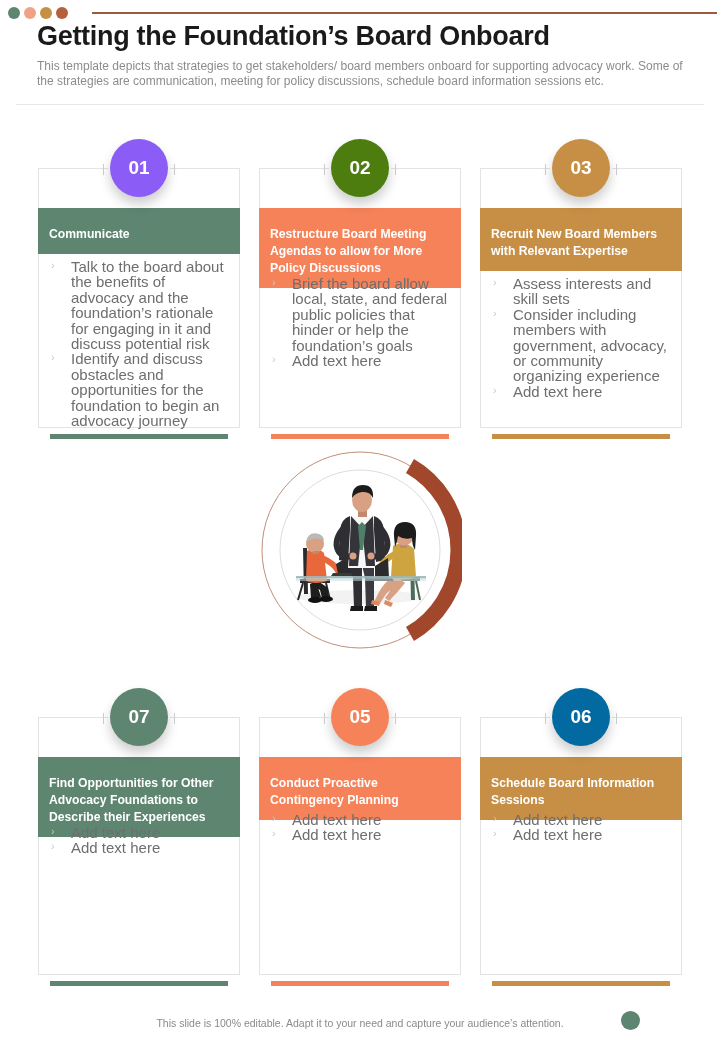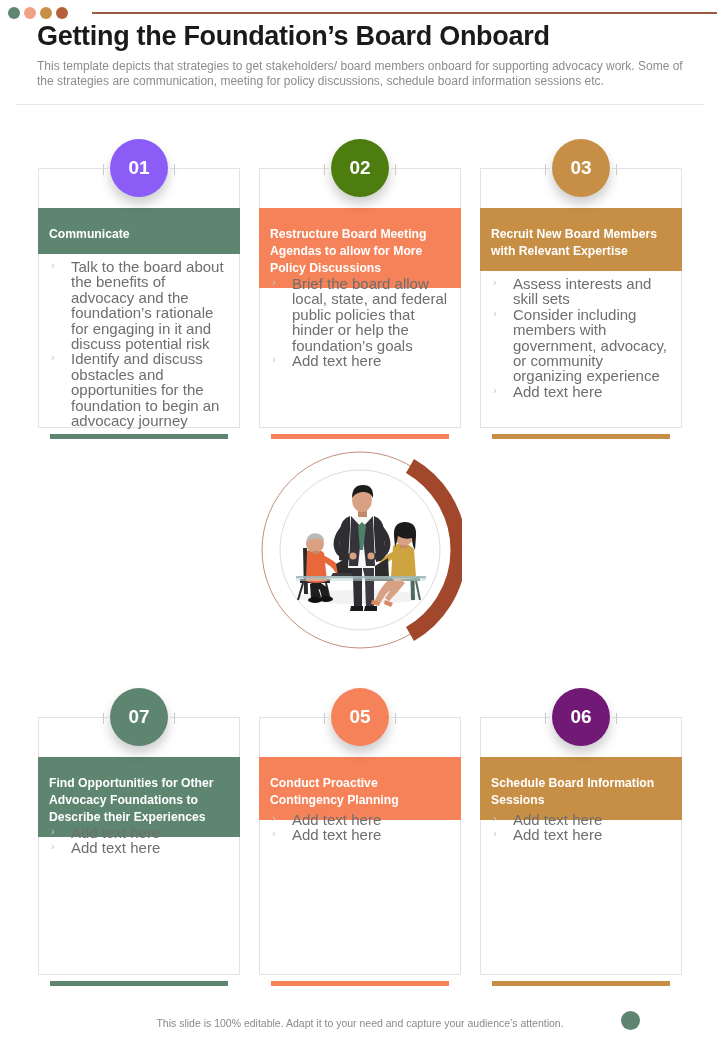--- a/index.html
+++ b/index.html
@@ -195,21 +195,21 @@
           </ul>
         </div>
         <div class="accent-bar" style="background: rgb(245, 130, 89); top: 264px;"></div>
       </div>
       <div class="card" style="left: 480px; top: 717px; height: 272px;">
         <div class="card-box" style="height: 258px;">
           <div class="border-gap"></div>
           <div class="tick l"></div>
           <div class="tick r"></div>
         </div>
-        <div class="num-circle" style="background: #701a75; top: -29px;">
+        <div class="num-circle" style="background: #0369a1; top: -29px;">
           <span>06</span>
         </div>
         <div class="card-header" style="background: rgb(199, 143, 69); top: 40px; min-height: 47px;"><span>Schedule Board Information Sessions</span></div>
         <div class="card-body" style="top: 87px;">
           <ul class="bullets">
             <li>Add text here</li>
             <li>Add text here</li>
           </ul>
         </div>
         <div class="accent-bar" style="background: rgb(199, 143, 69); top: 264px;"></div>

